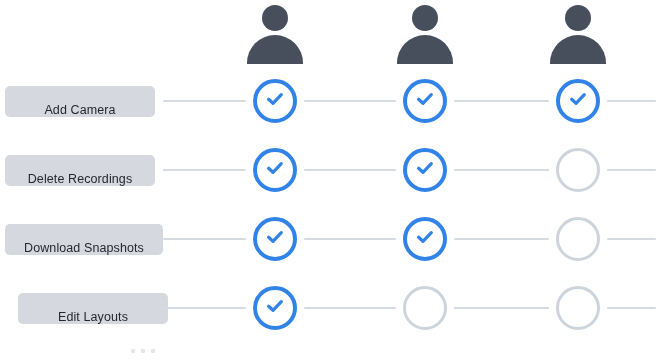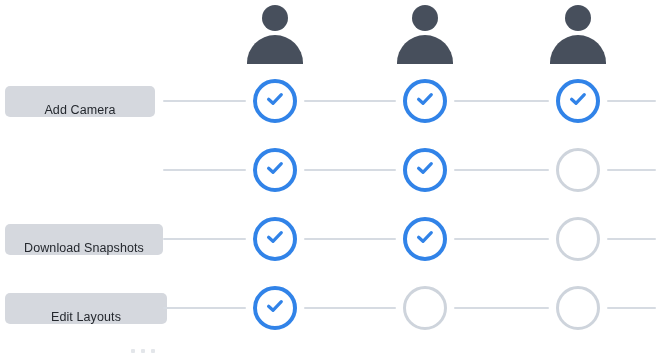--- a/index.html
+++ b/index.html
@@ -161,20 +161,23 @@
         </svg>
       </span>
     </div>
     <div class="circle checked" style="left: 556px; top: 79px;">
       <span class="tick">
         <svg viewBox="0 0 18 18" width="18" height="18">
           <path d="M2.6 9.3 L7.0 13.3 L15.3 4.6" fill="none" stroke="#3183e8" stroke-width="3.2" stroke-linecap="round" stroke-linejoin="round"></path>
         </svg>
       </span>
     </div>
+    <div class="pill" style="top: 154.5px; width: 150px; left: 5px;">
+      <span class="pill-label">Delete Recordings</span>
+    </div>
     <div class="line" style="left: 163px; width: 83px; top: 169px;"></div>
     <div class="line" style="left: 304px; width: 92px; top: 169px;"></div>
     <div class="line" style="left: 454px; width: 95px; top: 169px;"></div>
     <div class="line" style="left: 607px; width: 49px; top: 169px;"></div>
     <div class="circle checked" style="left: 253px; top: 148px;">
       <span class="tick">
         <svg viewBox="0 0 18 18" width="18" height="18">
           <path d="M2.6 9.3 L7.0 13.3 L15.3 4.6" fill="none" stroke="#3183e8" stroke-width="3.2" stroke-linecap="round" stroke-linejoin="round"></path>
         </svg>
       </span>
@@ -202,21 +205,21 @@
       </span>
     </div>
     <div class="circle checked" style="left: 403px; top: 217px;">
       <span class="tick">
         <svg viewBox="0 0 18 18" width="18" height="18">
           <path d="M2.6 9.3 L7.0 13.3 L15.3 4.6" fill="none" stroke="#3183e8" stroke-width="3.2" stroke-linecap="round" stroke-linejoin="round"></path>
         </svg>
       </span>
     </div>
     <div class="circle empty" style="left: 556px; top: 217px;"></div>
-    <div class="pill" style="top: 292.5px; width: 162px; left: 5px;">
+    <div class="pill" style="top: 292.5px; width: 150px; left: 18px;">
       <span class="pill-label">Edit Layouts</span>
     </div>
     <div class="line" style="left: 163px; width: 83px; top: 307px;"></div>
     <div class="line" style="left: 304px; width: 92px; top: 307px;"></div>
     <div class="line" style="left: 454px; width: 95px; top: 307px;"></div>
     <div class="line" style="left: 607px; width: 49px; top: 307px;"></div>
     <div class="circle checked" style="left: 253px; top: 286px;">
       <span class="tick">
         <svg viewBox="0 0 18 18" width="18" height="18">
           <path d="M2.6 9.3 L7.0 13.3 L15.3 4.6" fill="none" stroke="#3183e8" stroke-width="3.2" stroke-linecap="round" stroke-linejoin="round"></path>

